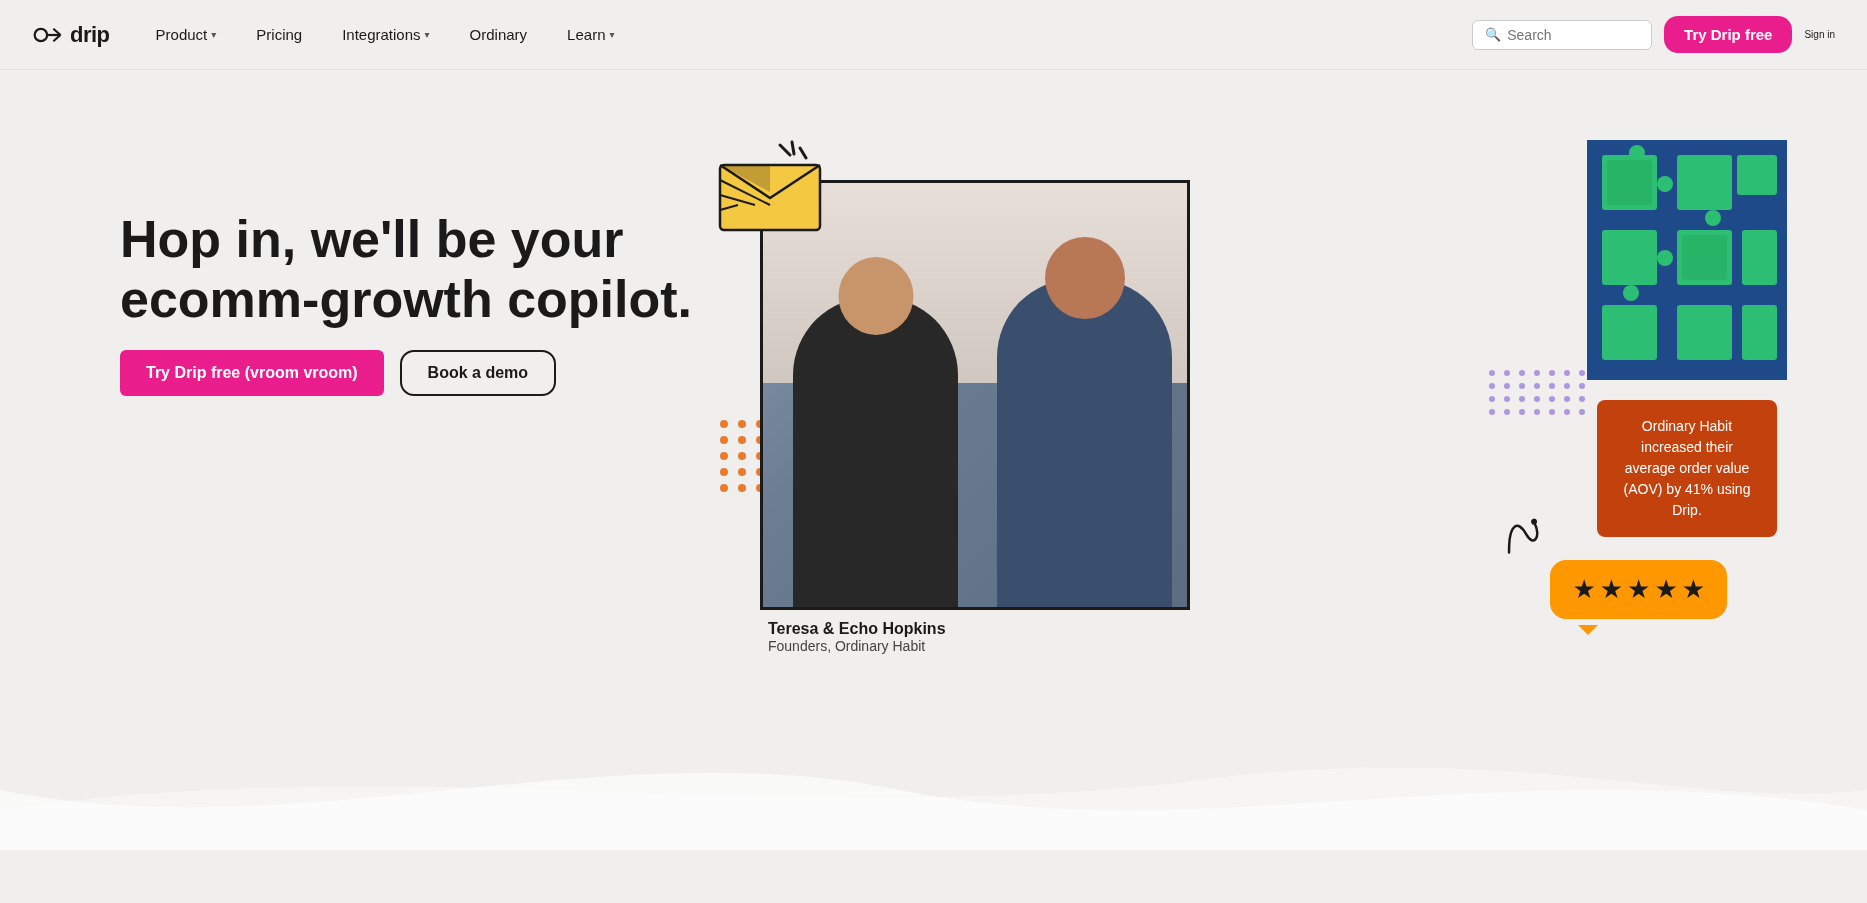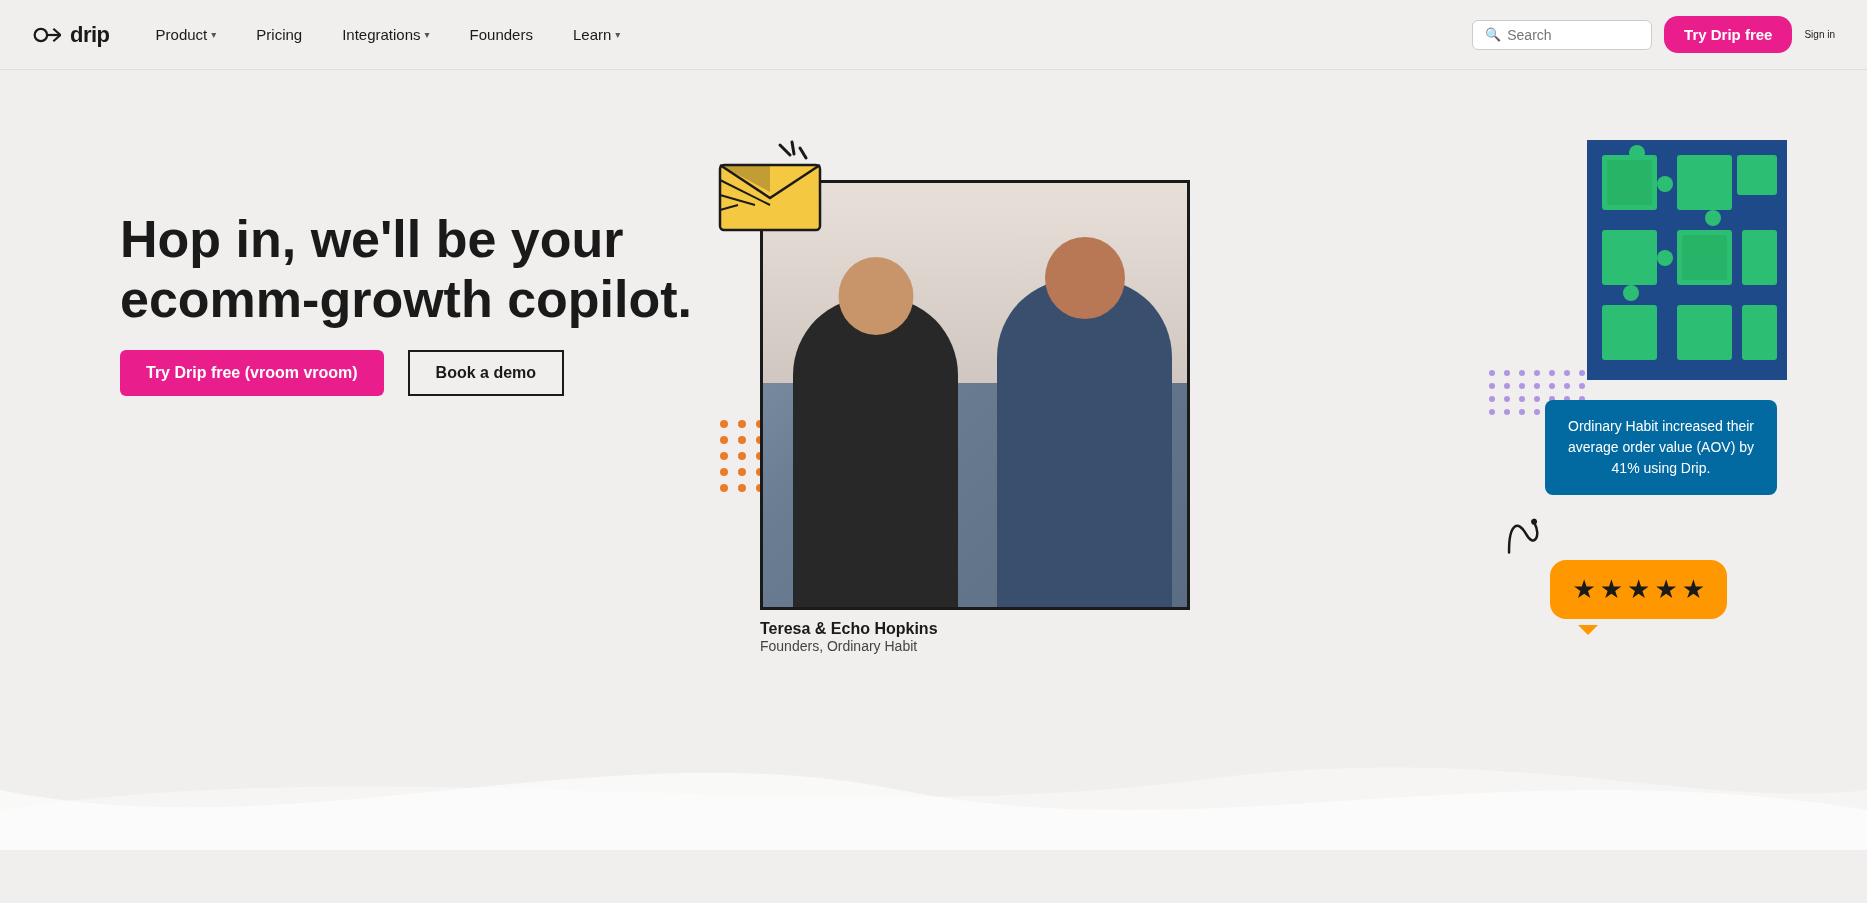--- a/index.html
+++ b/index.html
@@ -118,38 +118,38 @@
       line-height: 1.6;
       color: #444;
       margin-bottom: 40px;
       max-width: 480px;
     }
     .hero-desc em {
       font-style: italic;
     }
     .hero-buttons {
       display: flex;
-      gap: 24px;
+      gap: 16px;
       align-items: flex-start;
     }
     .btn-primary {
       background: #e91e8c;
       color: #fff;
       border: none;
       border-radius: 6px;
       padding: 14px 26px;
       font-size: 16px;
       font-weight: 600;
       cursor: pointer;
     }
     .btn-secondary {
       background: transparent;
       color: #1a1a1a;
       border: 2px solid #1a1a1a;
-      border-radius: 0;
+      border-radius: 14px;
       padding: 12px 26px;
       font-size: 16px;
       font-weight: 600;
       cursor: pointer;
     }
 
     
     .hero-right {
       flex: 1;
       position: relative;
@@ -185,21 +185,21 @@
       position: absolute;
       top: 0; left: 0; right: 0;
       height: 200px;
       background: linear-gradient(180deg, #e8e0d8 0%, #d0c8c0 100%);
       z-index: 0;
     }
 
     
     .photo-caption {
       position: absolute;
-      left: 60px;
+      left: 68px;
       top: 480px;
       z-index: 4;
     }
     .photo-caption-name {
       font-size: 16px;
       font-weight: 700;
       color: #1a1a1a;
     }
     .photo-caption-title {
       font-size: 14px;
@@ -260,25 +260,25 @@
       border-radius: 50%;
       opacity: 0.7;
     }
 
     
     .testimonial-card {
       position: absolute;
       right: 10px;
       top: 260px;
       z-index: 6;
-      background: #0369a1;
+      background: #c2410c;
       color: #fff;
       border-radius: 8px;
       padding: 16px 20px;
-      width: 232px;
+      width: 180px;
       font-size: 14px;
       line-height: 1.5;
       font-weight: 500;
       text-align: center;
     }
 
     
     .stars-card {
       position: absolute;
       right: 60px;
@@ -344,21 +344,21 @@
       <span class="chevron">▾</span>
     </div>
     <div class="nav-item">
       <span>Pricing</span>
     </div>
     <div class="nav-item">
       <span>Integrations</span>
       <span class="chevron">▾</span>
     </div>
     <div class="nav-item">
-      <span>Founders</span>
+      <span>Ordinary</span>
     </div>
     <div class="nav-item">
       <span>Learn</span>
       <span class="chevron">▾</span>
     </div>
   </div>
 
   <div class="nav-right">
     <div class="search-box">
       <span class="search-icon-svg">🔍</span>

